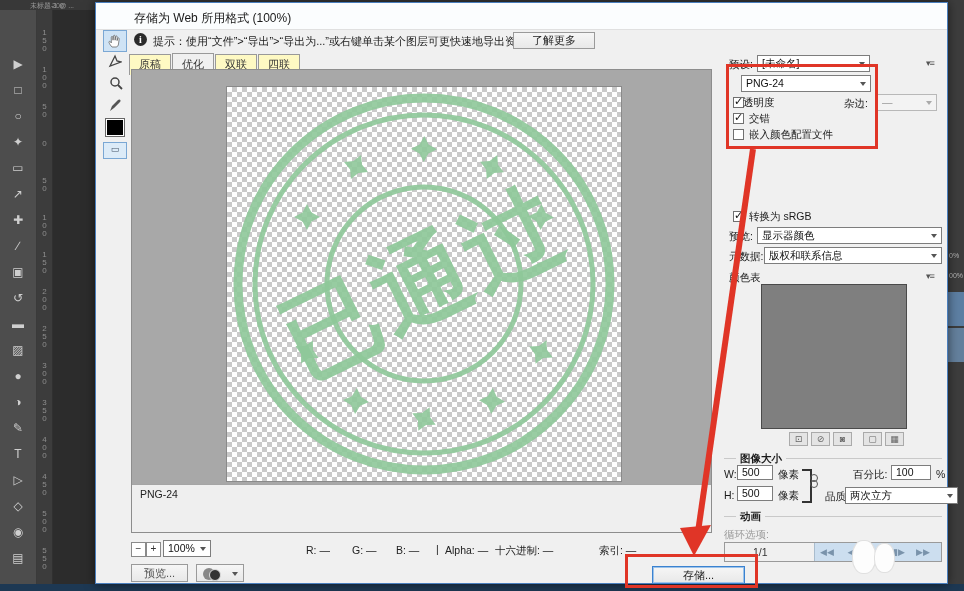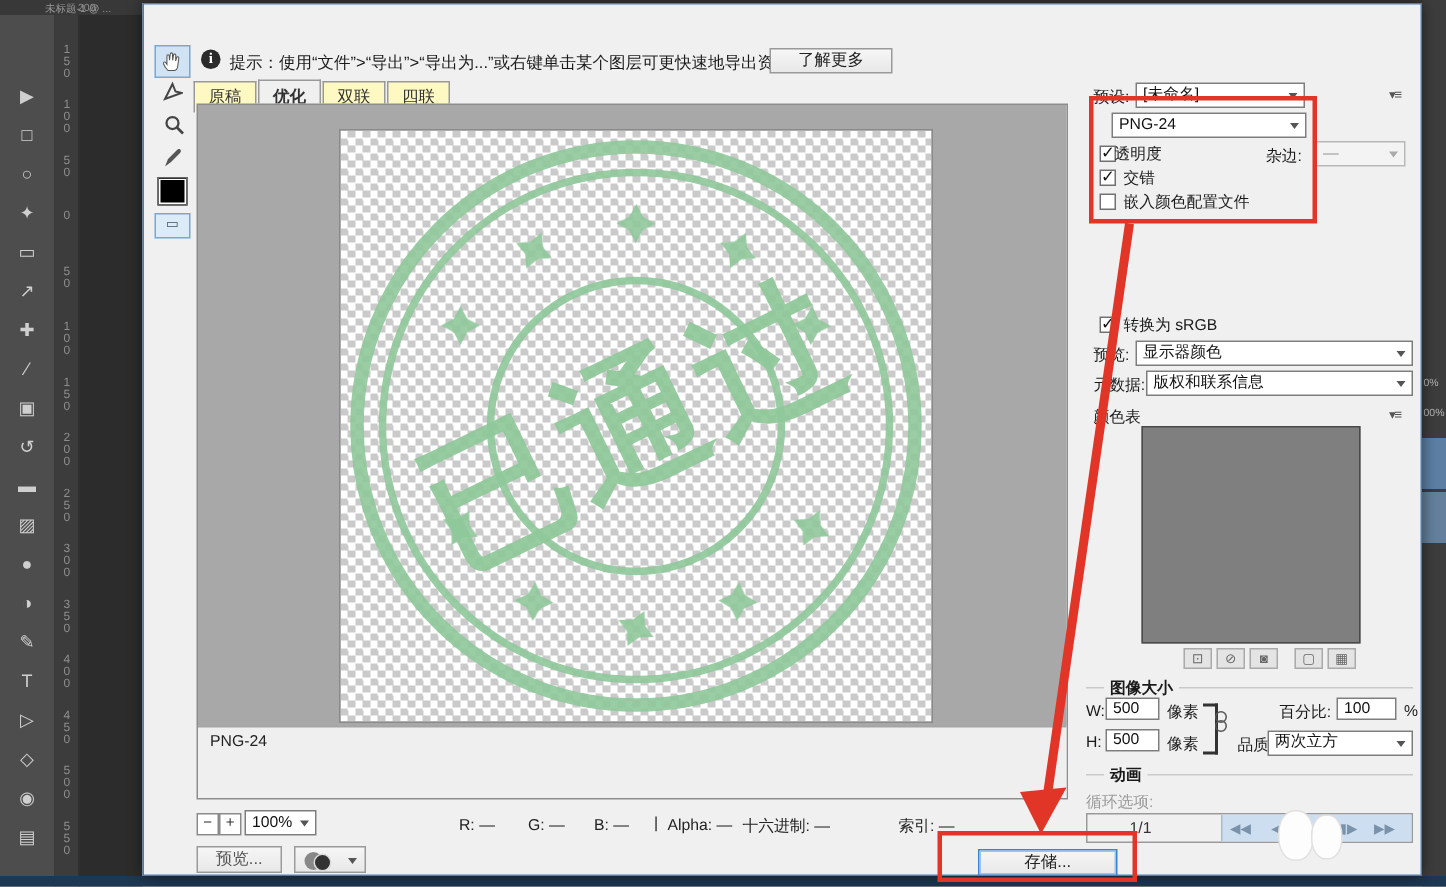--- a/index.html
+++ b/index.html
@@ -36,21 +36,21 @@
   .toggle-slice{border:1px solid #7aa7d4;background:#dcebf8;font-size:9px;line-height:13px;text-align:center;color:#456;}
   
   .info-icon{width:13px;height:13px;border-radius:50%;background:#2b2b2b;color:#fff;
     font-size:10px;font-weight:bold;text-align:center;line-height:13px;font-family:"Liberation Serif",serif;}
   .tip-text{font-size:11px;color:#1a1a1a;white-space:nowrap;}
   .btn{background:linear-gradient(#f6f6f6,#e8e8e8);border:1px solid #9a9a9a;text-align:center;
     font-size:11px;color:#222;line-height:15px;box-sizing:border-box;}
   
   .tab{display:inline-block;padding:2px 9px 3px 9px;font-size:11px;border:1px solid #999;
     border-bottom:none;background:#fef9c3;color:#333;margin-right:1px;vertical-align:bottom;}
-  .tab.active{background:#f0f0f0;font-weight:bold;padding-top:3px;}
+  .tab.active{background:#f0f0f0;font-weight:normal;padding-top:3px;}
   
   .preview-frame{left:35px;top:66px;width:581px;height:464px;border:1px solid #8d8d8d;
     background:#f0f0f0;box-sizing:border-box;}
   .preview-canvas{left:0;top:0;width:579px;height:414px;background:#a8a8a8;overflow:hidden;}
   .stamp-area{left:95px;top:17px;width:394px;height:394px;
     background-color:#fff;
     background-image:conic-gradient(#cacaca 25%,transparent 0 50%,#cacaca 0 75%,transparent 0);
     background-size:10px 10px;outline:1px solid #8a8a8a;}
   .stamp-area svg{position:absolute;left:0;top:0;}
   .preview-info{left:0;top:414px;width:579px;height:48px;background:#efefef;border-top:1px solid #a5a5a5;
@@ -140,20 +140,23 @@
 <div class="abs ps-rightstrip">
   <span class="frag" style="top:252px;">0%</span>
   <span class="frag" style="top:272px;">00%</span>
   <span class="blueblock" style="top:292px;height:34px;"></span>
   <span class="blueblock" style="top:328px;height:34px;background:#64809d;"></span>
 </div>
 <div class="abs ps-bottombar"></div>
 
 <div class="abs dialog">
 
+  <div class="abs titlebar">
+    <span class="abs title-text">存储为 Web 所用格式 (100%)</span>
+  </div>
 
   <div class="abs dtool active" style="left:7px;top:27px;width:22px;height:20px;">
     <svg width="16" height="16" viewBox="0 0 16 16" style="margin-top:2px">
       <path d="M5 14c-1-1-2.5-3-3-4.5-.3-1 .8-1.6 1.4-.8l.9 1.2V4.2c0-1 1.4-1 1.5 0l.2 3 .5-4.2c.1-1 1.5-1 1.5 0l.1 4.2.6-3.6c.2-1 1.5-.8 1.5.2l-.1 3.8.7-2.2c.3-.9 1.5-.6 1.4.4L11.5 11c-.2 1.6-1 3-2.5 3z" fill="#fdfdfd" stroke="#555" stroke-width=".7"></path>
     </svg>
   </div>
   <div class="abs dtool" style="left:9px;top:50px;width:18px;height:16px;">
     <svg width="14" height="14" viewBox="0 0 14 14">
       <path d="M2 12L7 2l2 5 4 1z" fill="none" stroke="#444" stroke-width="1.3"></path>
     </svg>
@@ -284,21 +287,21 @@
   <span class="abs lbl" style="left:757px;top:465px;">百分比:</span>
   <div class="abs input" style="left:795px;top:462px;width:40px;height:15px;">100</div>
   <span class="abs lbl" style="left:840px;top:465px;">%</span>
   <span class="abs lbl" style="left:628px;top:486px;">H:</span>
   <div class="abs input" style="left:641px;top:483px;width:36px;height:15px;">500</div>
   <span class="abs lbl" style="left:682px;top:486px;">像素</span>
   <div class="abs" style="left:706px;top:466px;width:8px;height:30px;border-right:2px solid #333;border-top:2px solid #333;border-bottom:2px solid #333;"></div>
   <span class="abs" style="left:714px;top:471px;width:6px;height:6px;border:1.5px solid #555;border-radius:50%;"></span>
   <span class="abs" style="left:714px;top:477px;width:6px;height:6px;border:1.5px solid #555;border-radius:50%;"></span>
   <span class="abs lbl" style="left:729px;top:487px;">品质:</span>
-  <div class="abs sel" style="left:749px;top:484px;width:97px;height:17px;font-family:Liberation Mono, monospace;">
+  <div class="abs sel" style="left:749px;top:484px;width:113px;height:17px;">
     <span>两次立方</span><span class="car"></span>
   </div>
 
   <div class="abs groupline" style="left:628px;top:513px;width:218px;"></div>
   <span class="abs sec-title" style="left:640px;top:507px;background:#f0f0f0;padding:0 4px;">动画</span>
   <span class="abs lbl" style="left:628px;top:525px;color:#9a9a9a;">循环选项:</span>
   <div class="abs play-box" style="left:628px;top:539px;width:218px;height:20px;">
     <span class="abs frame-count" style="left:28px;top:3px;">1/1</span>
     <div class="play-strip" style="width:126px;">
       <span class="pbtn">◀◀</span><span class="pbtn">◀</span><span class="pbtn">▶</span><span class="pbtn">▮▶</span><span class="pbtn">▶▶</span>

